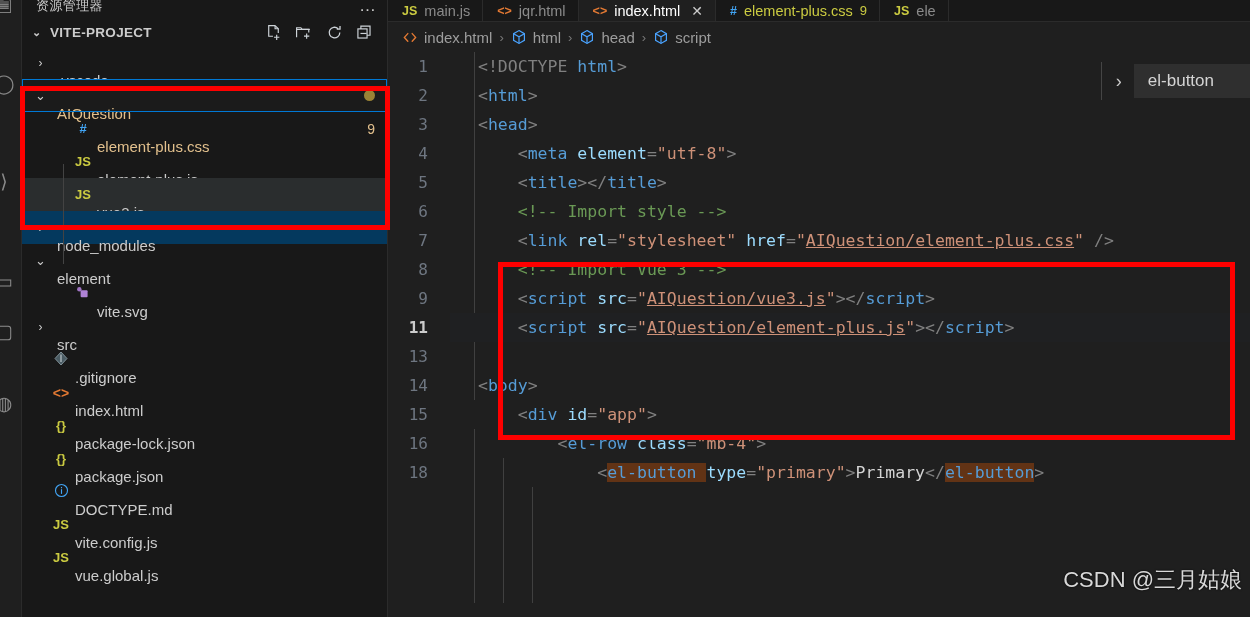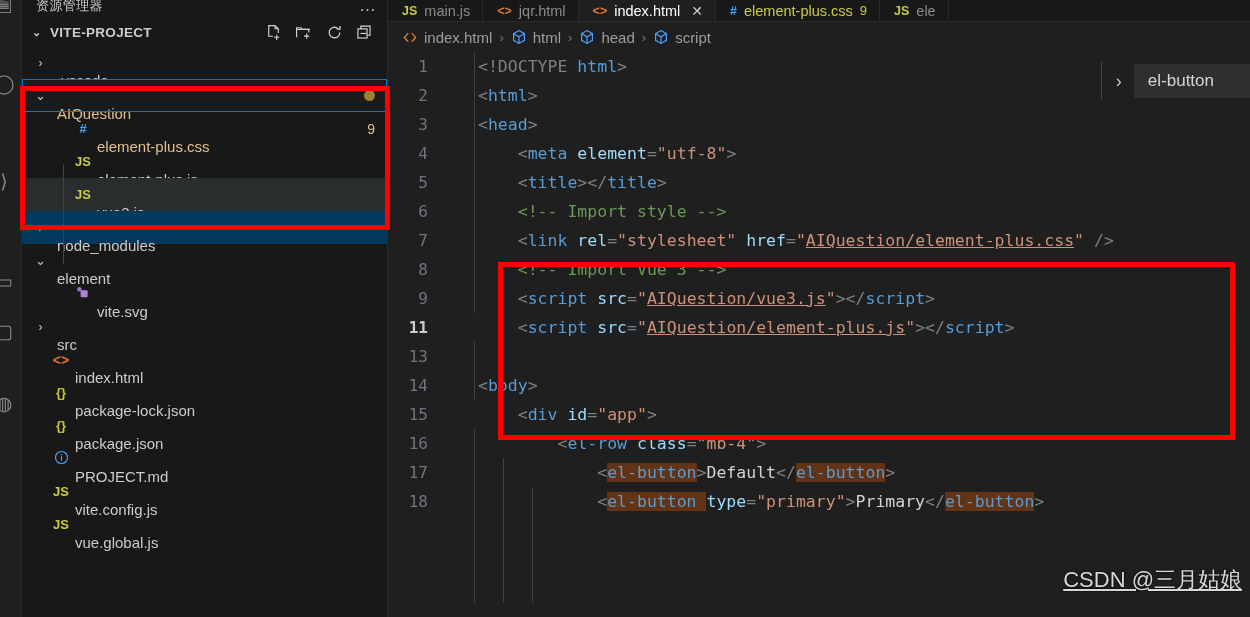--- a/index.html
+++ b/index.html
@@ -139,21 +139,20 @@
   }
 
   
   .redbox { position: absolute; border: 5px solid #fe0000; pointer-events: none; z-index: 30; }
 
   
   .watermark {
     position: absolute; right: 8px; bottom: 22px; color: #d8d8d8;
     font-size: 22px; z-index: 25; font-family: "Liberation Sans", sans-serif;
     text-shadow: 0 0 2px #000;
-    text-decoration: underline;
   }
 </style>
 </head>
 <body>
 
 <div id="root">
 
   <div class="activity-bar">
     <div class="act-icon accent" style="top:-8px;">🗎</div>
     <div class="act-icon" style="top:70px;">◯</div>
@@ -252,41 +251,49 @@
             </svg></span>
           <span class="tname t-default">vite.svg</span>
         </div>
         <div class="trow" style="padding-left: 10px;">
           <span class="arrow">›</span>
           <span style="width: 6px;"></span>
           <span class="tname t-default">src</span>
         </div>
         <div class="trow" style="padding-left: 10px;">
           <span style="width: 17px;"></span>
+          <span class="ficon c-git"><svg width="16" height="15" viewBox="0 0 16 15">
+              <path d="M8 1L14 7.5 8 14 2 7.5z" fill="#4a5b63" stroke="#8899a0" stroke-width="0.9"></path>
+              <path d="M8 3.5v7.5" stroke="#c7d0d4" stroke-width="1.1"></path>
+            </svg></span>
+          <span class="tname t-default">.gitignore</span>
+        </div>
+        <div class="trow" style="padding-left: 10px;">
+          <span style="width: 17px;"></span>
           <span class="ficon c-html" style="font-size: 14px;">&lt;&gt;</span>
           <span class="tname t-default">index.html</span>
         </div>
         <div class="trow" style="padding-left: 10px;">
           <span style="width: 17px;"></span>
           <span class="ficon c-json">{}</span>
           <span class="tname t-default">package-lock.json</span>
         </div>
         <div class="trow" style="padding-left: 10px;">
           <span style="width: 17px;"></span>
           <span class="ficon c-json">{}</span>
           <span class="tname t-default">package.json</span>
         </div>
         <div class="trow" style="padding-left: 10px;">
           <span style="width: 17px;"></span>
           <span class="ficon c-md"><svg width="15" height="15" viewBox="0 0 16 16">
               <circle cx="8" cy="8" r="6.4" fill="none" stroke="#42a5f5" stroke-width="1.2"></circle>
               <rect x="7.4" y="6.6" width="1.2" height="5" fill="#42a5f5"></rect>
               <rect x="7.4" y="4.2" width="1.2" height="1.4" fill="#42a5f5"></rect>
             </svg></span>
-          <span class="tname t-default">PROJECT.md</span>
+          <span class="tname t-default">DOCTYPE.md</span>
         </div>
         <div class="trow" style="padding-left: 10px;">
           <span style="width: 17px;"></span>
           <span class="ficon c-js">JS</span>
           <span class="tname t-default">vite.config.js</span>
         </div>
         <div class="trow" style="padding-left: 10px;">
           <span style="width: 17px;"></span>
           <span class="ficon c-js">JS</span>
           <span class="tname t-default">vue.global.js</span>
@@ -377,21 +384,20 @@
         <div class="codeline"><span class="ln">5</span><span class="ctext"><span class="punc">    &lt;</span><span class="tag">title</span><span class="punc">&gt;&lt;/</span><span class="tag">title</span><span class="punc">&gt;</span></span></div>
         <div class="codeline"><span class="ln">6</span><span class="ctext"><span class="comment">    &lt;!-- Import style --&gt;</span></span></div>
         <div class="codeline"><span class="ln">7</span><span class="ctext"><span class="punc">    &lt;</span><span class="tag">link </span><span class="attr">rel</span><span class="punc">=</span><span class="str">"stylesheet" </span><span class="attr">href</span><span class="punc">=</span><span class="str">"</span><span class="link">AIQuestion/element-plus.css</span><span class="str">" </span><span class="punc">/&gt;</span></span></div>
         <div class="codeline"><span class="ln">8</span><span class="ctext"><span class="comment">    &lt;!-- Import Vue 3 --&gt;</span></span></div>
         <div class="codeline"><span class="ln">9</span><span class="ctext"><span class="punc">    &lt;</span><span class="tag">script </span><span class="attr">src</span><span class="punc">=</span><span class="str">"</span><span class="link">AIQuestion/vue3.js</span><span class="str">"</span><span class="punc">&gt;&lt;/</span><span class="tag">script</span><span class="punc">&gt;</span></span></div>
         <div class="codeline current"><span class="ln">11</span><span class="ctext"><span class="punc">    &lt;</span><span class="tag">script </span><span class="attr">src</span><span class="punc">=</span><span class="str">"</span><span class="link">AIQuestion/element-plus.js</span><span class="str">"</span><span class="punc">&gt;&lt;/</span><span class="tag">script</span><span class="punc">&gt;</span></span></div>
         <div class="codeline"><span class="ln">13</span><span class="ctext"></span></div>
         <div class="codeline"><span class="ln">14</span><span class="ctext"><span class="punc">&lt;</span><span class="tag">body</span><span class="punc">&gt;</span></span></div>
         <div class="codeline"><span class="ln">15</span><span class="ctext"><span class="punc">    &lt;</span><span class="tag">div </span><span class="attr">id</span><span class="punc">=</span><span class="str">"app"</span><span class="punc">&gt;</span></span></div>
         <div class="codeline"><span class="ln">16</span><span class="ctext"><span class="punc">        &lt;</span><span class="tag">el-row </span><span class="attr">class</span><span class="punc">=</span><span class="str">"mb-4"</span><span class="punc">&gt;</span></span></div>
-        <div class="codeline"><span class="ln">17</span><span class="ctext"><span class="punc">            &lt;</span><span class="tag occ">el-button</span><span class="punc">&gt;</span><span class="txt">Default</span><span class="punc">&lt;/</span><span class="tag occ">el-button</span><span class="punc">&gt;</span></span></div>
         <div class="codeline"><span class="ln">18</span><span class="ctext"><span class="punc">            &lt;</span><span class="tag occ">el-button </span><span class="attr">type</span><span class="punc">=</span><span class="str">"primary"</span><span class="punc">&gt;</span><span class="txt">Primary</span><span class="punc">&lt;/</span><span class="tag occ">el-button</span><span class="punc">&gt;</span></span></div>
       </div>
 
     <div class="suggest">
       <span class="exp">›</span>
       <span class="item">el-button</span>
     </div>
 
     <div class="watermark">CSDN @三月姑娘</div>
   </div>

